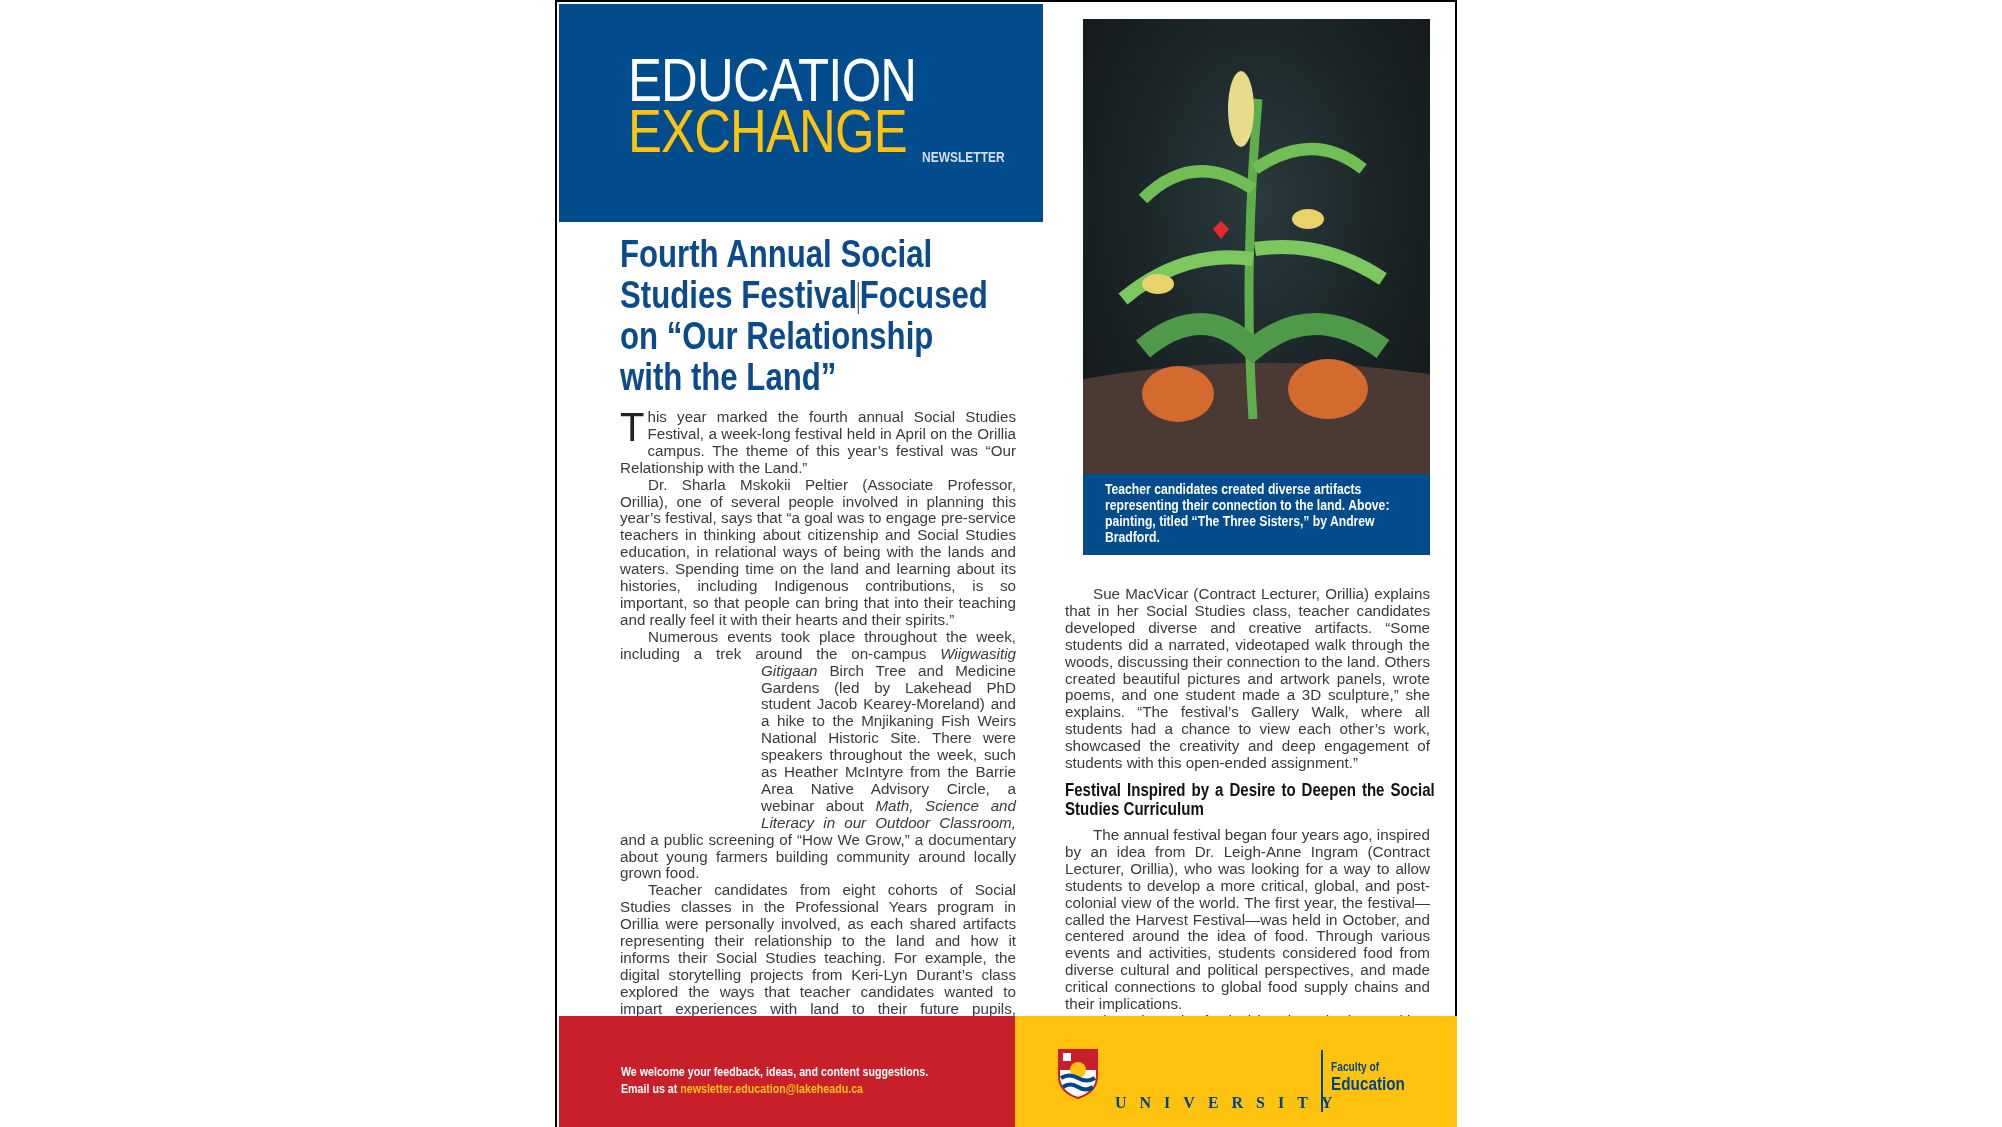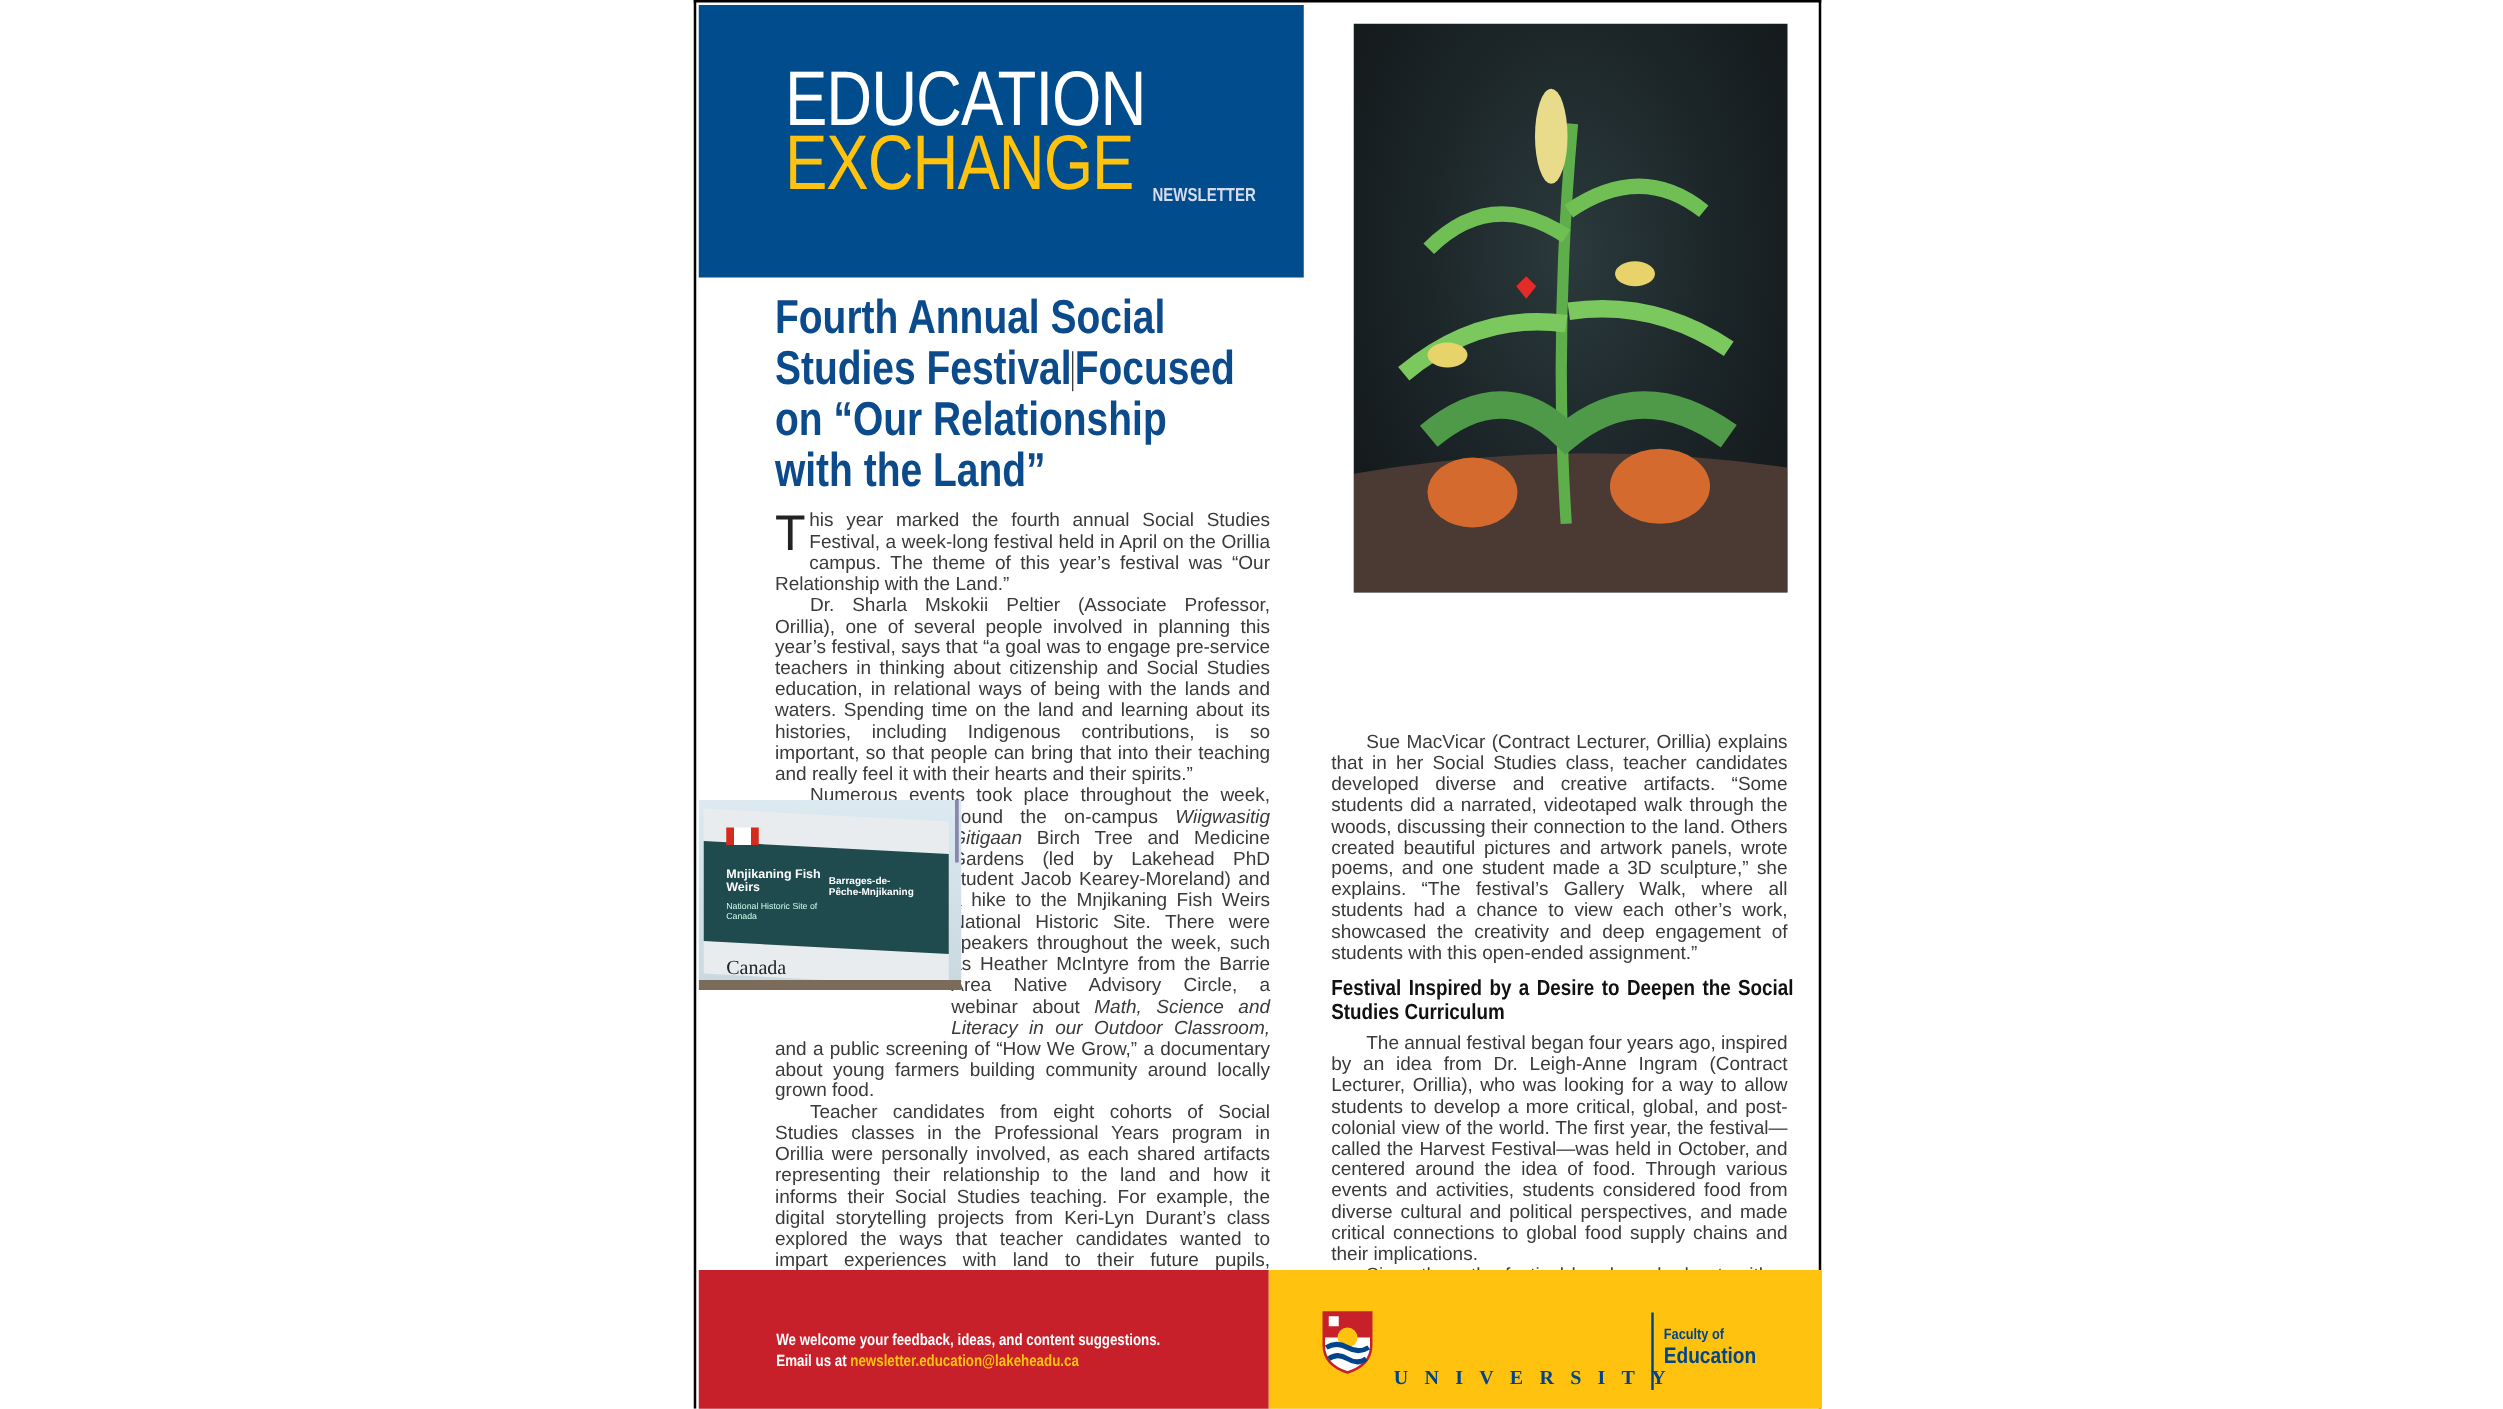--- a/index.html
+++ b/index.html
@@ -109,48 +109,40 @@
     <div>with the Land”</div>
   </div>
 
   <div class="col-left body-text">
     <p class="first"><span class="dropcap">T</span><span>his year marked the fourth annual Social Studies Festival, a week-long festival held in April on the Orillia campus. The theme of this year’s festival was “Our Relationship with the Land.”</span></p>
     <p>Dr. Sharla Mskokii Peltier (Associate Professor, Orillia), one of several people involved in planning this year’s festival, says that “a goal was to engage pre-service teachers in thinking about citizenship and Social Studies education, in relational ways of being with the lands and waters. Spending time on the land and learning about its histories, including Indigenous contributions, is so important, so that people can bring that into their teaching and really feel it with their hearts and their spirits.”</p>
     <p><span>Numerous events took place throughout the week, including a trek around the on-campus </span><em>Wiigwasitig Gitigaan</em><span class="sign-float" style="display:block;"></span><span> Birch Tree and Medicine Gardens (led by Lakehead PhD student Jacob Kearey-Moreland) and a hike to the Mnjikaning Fish Weirs National Historic Site. There were speakers throughout the week, such as Heather McIntyre from the Barrie Area Native Advisory Circle, a webinar about </span><em>Math, Science and Literacy in our Outdoor Classroom,</em><span> and a public screening of “How We Grow,” a documentary about young farmers building community around locally grown food.</span></p>
     <p>Teacher candidates from eight cohorts of Social Studies classes in the Professional Years program in Orillia were personally involved, as each shared artifacts representing their relationship to the land and how it informs their Social Studies teaching. For example, the digital storytelling projects from Keri-Lyn Durant’s class explored the ways that teacher candidates wanted to impart experiences with land to their future pupils, especially through a decolonizing lens.</p>
   </div>
 
-  <div class="sign-photo" style="position:absolute; left:2px; top:638px;">
-    <div class="sign-post"></div>
-    <div class="sign-board"></div>
-    <div class="sign-green"></div>
-    <div class="sign-flag"></div>
-    <div class="sign-t1" style="width:80px;">Mnjikaning Fish Weirs</div>
-    <div class="sign-t2" style="width:80px; top:82px;">National Historic Site of Canada</div>
-    <div class="sign-t3" style="width:70px;">Barrages-de-Pêche-Mnjikaning</div>
-    <div class="sign-canada">Canada</div>
-    <div class="sign-ground"></div>
-  </div>
 
   <div class="painting">
     <svg width="347" height="455" viewBox="0 0 347 455">
       <path d="M0 360 Q170 330 347 355 L347 455 L0 455 Z" fill="#4a3a33"></path>
       <path d="M170 400 Q160 250 175 80" stroke="#5fae4c" stroke-width="9" fill="none"></path>
       <ellipse cx="158" cy="90" rx="13" ry="38" fill="#e8dc8a"></ellipse>
       <path d="M170 170 Q110 130 60 180" stroke="#6fbf55" stroke-width="12" fill="none"></path>
       <path d="M172 150 Q230 110 280 150" stroke="#6fbf55" stroke-width="12" fill="none"></path>
       <path d="M170 240 Q100 230 40 280" stroke="#7ac85e" stroke-width="14" fill="none"></path>
       <path d="M172 230 Q240 220 300 260" stroke="#7ac85e" stroke-width="14" fill="none"></path>
       <path d="M60 330 Q120 280 170 330 Q230 280 300 330" stroke="#4f9a48" stroke-width="22" fill="none"></path>
       <ellipse cx="95" cy="375" rx="36" ry="28" fill="#d46a2e"></ellipse>
       <ellipse cx="245" cy="370" rx="40" ry="30" fill="#d46a2e"></ellipse>
       <path d="M130 210 l8 -8 l8 8 l-8 10 z" fill="#e52a2a"></path>
       <ellipse cx="75" cy="265" rx="16" ry="10" fill="#e8d36a"></ellipse>
       <ellipse cx="225" cy="200" rx="16" ry="10" fill="#e8d36a"></ellipse>
     </svg>
+  </div>
+  <div class="caption-box">
+    <div class="caption-text">Teacher candidates created diverse artifacts representing their connection to the land. Above:  painting, titled “The Three Sisters,” by Andrew Bradford.</div>
   </div>
 
   <div class="col-right body-text">
     <p>Sue MacVicar (Contract Lecturer, Orillia) explains that in her Social Studies class, teacher candidates developed diverse and creative artifacts. “Some students did a narrated, videotaped walk through the woods, discussing their connection to the land. Others created beautiful pictures and artwork panels, wrote poems, and one student made a 3D sculpture,” she explains. “The festival’s Gallery Walk, where all students had a chance to view each other’s work, showcased the creativity and deep engagement of students with this open-ended assignment.”</p>
     <div class="subhead">Festival Inspired by a Desire to Deepen the Social Studies Curriculum</div>
     <p>The annual festival began four years ago, inspired by an idea from Dr. Leigh-Anne Ingram (Contract Lecturer, Orillia), who was looking for a way to allow students to develop a more critical, global, and post-colonial view of the world. The first year, the festival—called the Harvest Festival—was held in October, and centered around the idea of food. Through various events and activities, students considered food from diverse cultural and political perspectives, and made critical connections to global food supply chains and their implications.</p>
     <p>Since then, the festival has branched out, with a distinct theme each year. Through the organization of Elizabeth Thomas,</p>
     <div class="continued">(continued on next page)</div>
   </div>
 

